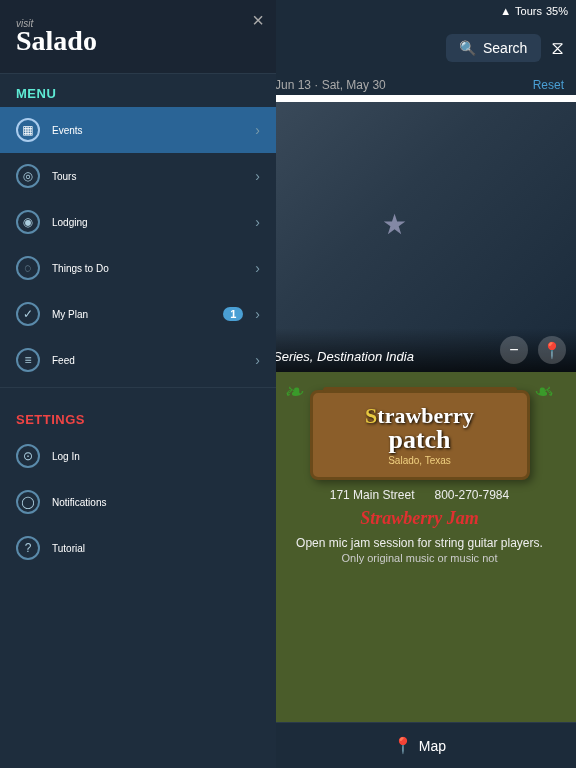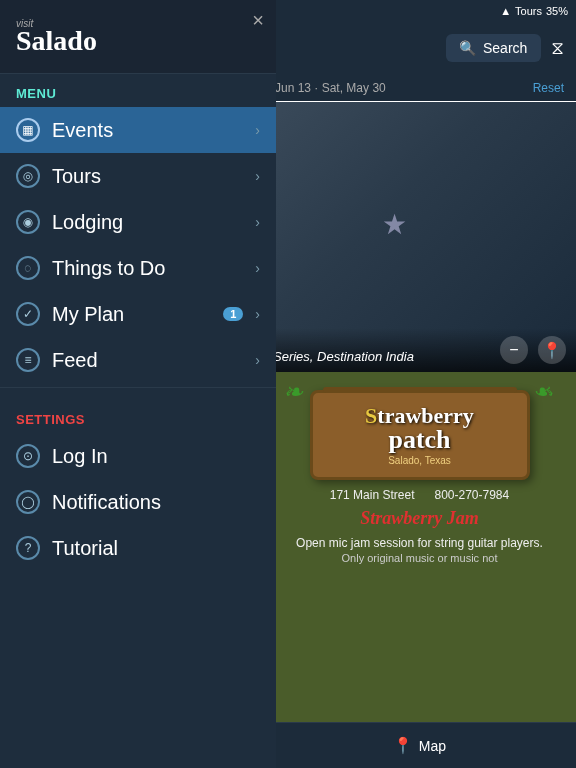--- a/index.html
+++ b/index.html
@@ -74,21 +74,21 @@
       position: absolute;
       top: 74px;
       left: 263px;
       right: 0;
       height: 28px;
       background: #1c2b3a;
       display: flex;
       align-items: center;
       justify-content: space-between;
       padding: 0 12px;
-      border-bottom: 1px solid #ffffff;
+      border-bottom: 7px solid #ffffff;
       z-index: 49;
     }
     .date-bar-text { color: #aaa; font-size: 12px; }
     .date-bar-reset { color: #4a9fd4; font-size: 12px; }
 
     
     .img-area-top {
       position: absolute;
       top: 102px;
       left: 263px;
@@ -333,21 +333,21 @@
       align-items: center;
       justify-content: center;
       font-size: 12px;
       color: #aaccdd;
       flex-shrink: 0;
     }
     .menu-item.active .menu-icon { border-color: #aaccee; color: white; }
     .menu-label {
       flex: 1;
       color: white;
-      font-size: 20px;
+      font-size: 10px;
     }
     .menu-chevron {
       color: #7a9aaa;
       font-size: 14px;
     }
     .menu-badge {
       background: #4a9fd4;
       color: white;
       border-radius: 10px;
       padding: 1px 7px;

